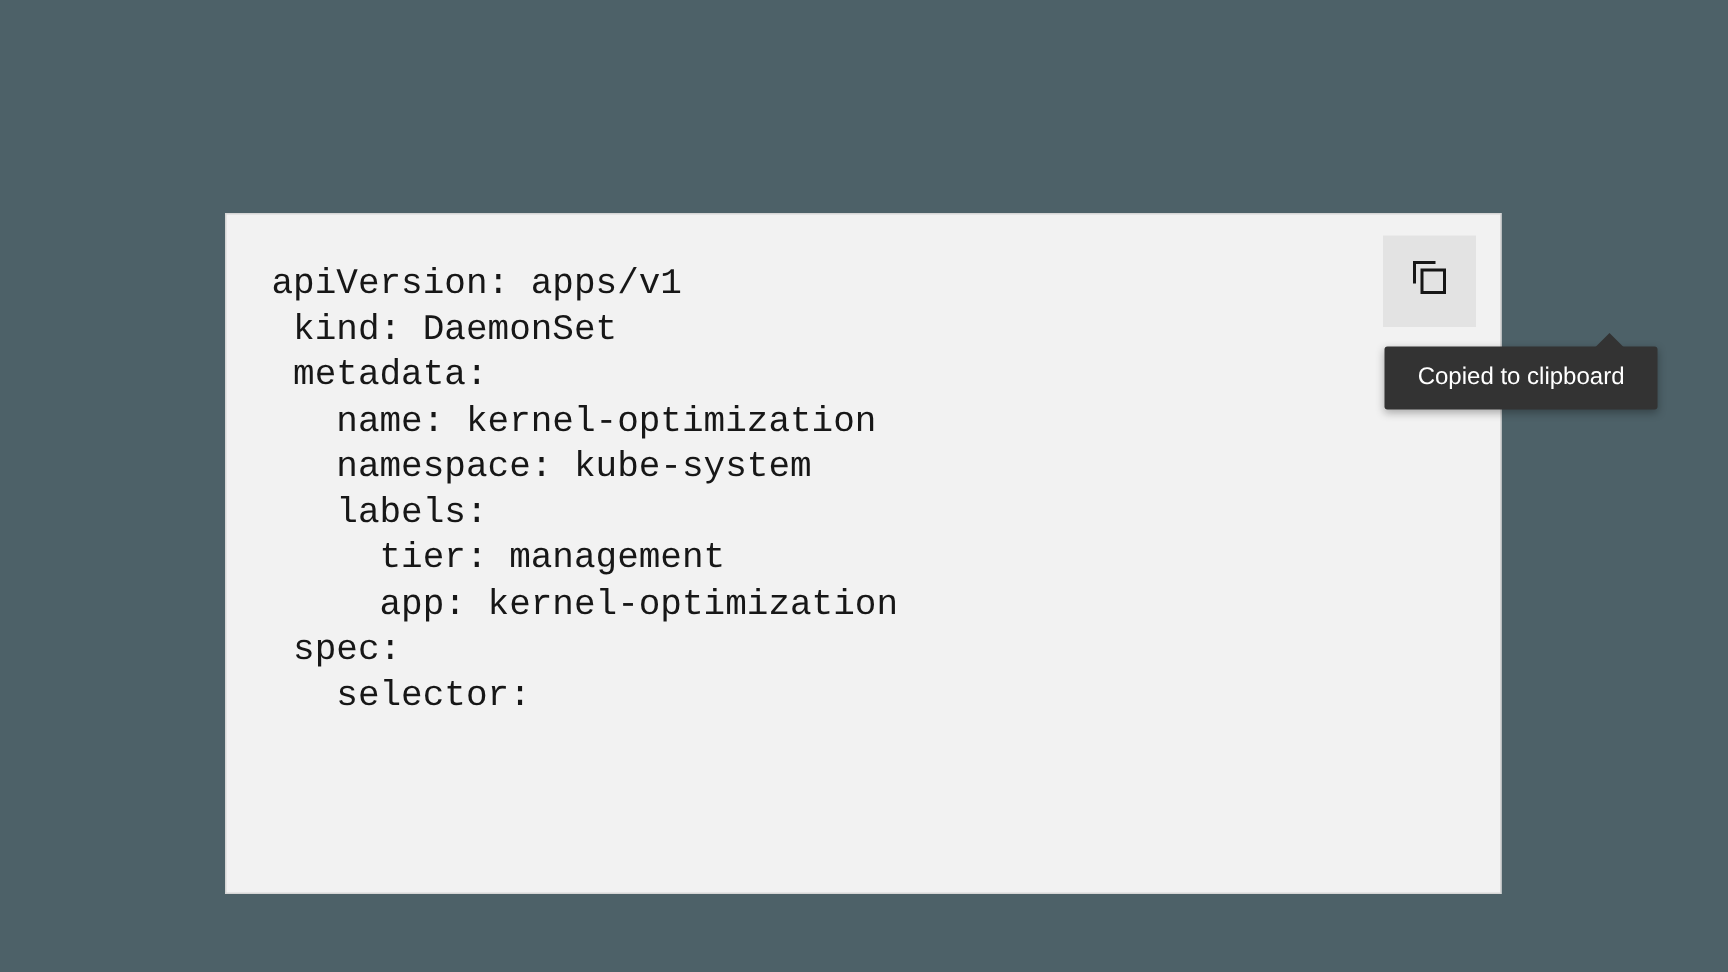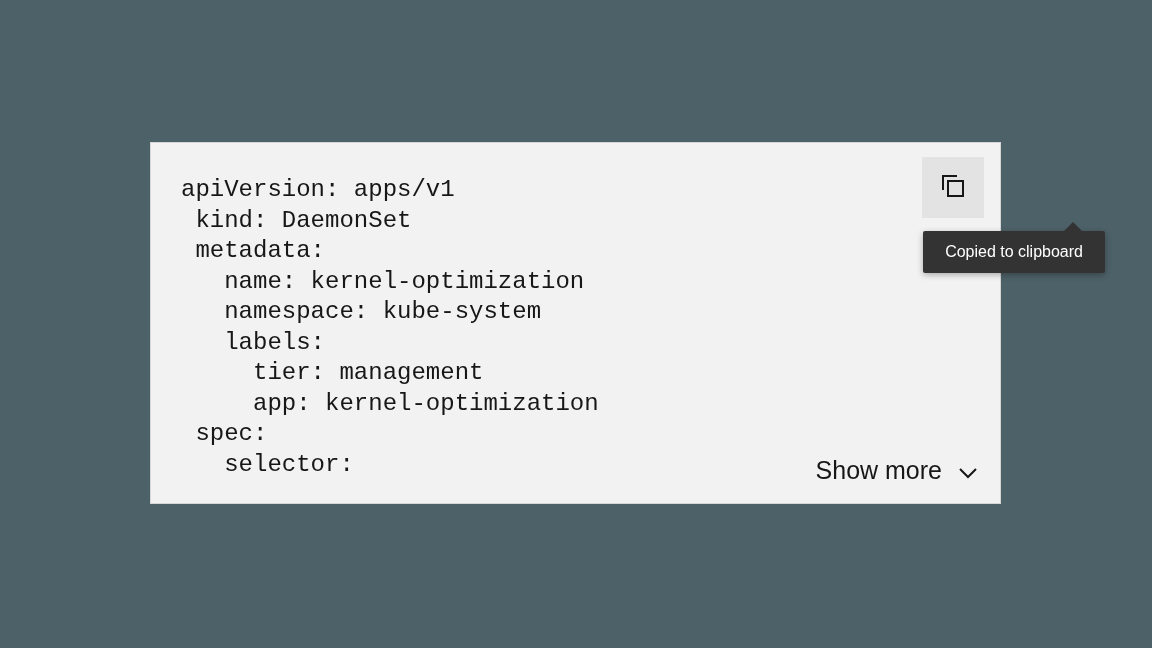--- a/index.html
+++ b/index.html
@@ -12,21 +12,21 @@
       height: 648px;
       background-color: #4d6168;
       font-family: -apple-system, BlinkMacSystemFont, "Segoe UI", Helvetica, Arial, sans-serif;
       position: relative;
     }
     .code-panel {
       position: absolute;
       left: 150px;
       top: 142px;
       width: 851px;
-      height: 362px;
+      height: 454px;
       background-color: #f2f2f2;
       border: 1px solid #d6d6d6;
     }
     .code-content {
       position: absolute;
       left: 30px;
       top: 32px;
       font-family: "Menlo", "Consolas", "Courier New", monospace;
       font-size: 24px;
       line-height: 30.5px;
@@ -117,21 +117,13 @@
         <polyline points="3,17 3,3 17,3"></polyline>
         <rect x="8" y="8" width="15" height="15"></rect>
       </svg>
     </span>
   </div>
 
   <div class="tooltip">
     <span>Copied to clipboard</span>
   </div>
 
-  <div class="show-more">
-    <span>Show more</span>
-    <span>
-      <svg viewBox="0 0 20 12">
-        <polyline points="2,2 10,10 18,2"></polyline>
-      </svg>
-    </span>
-  </div>
 </div>
 
 </body></html>

